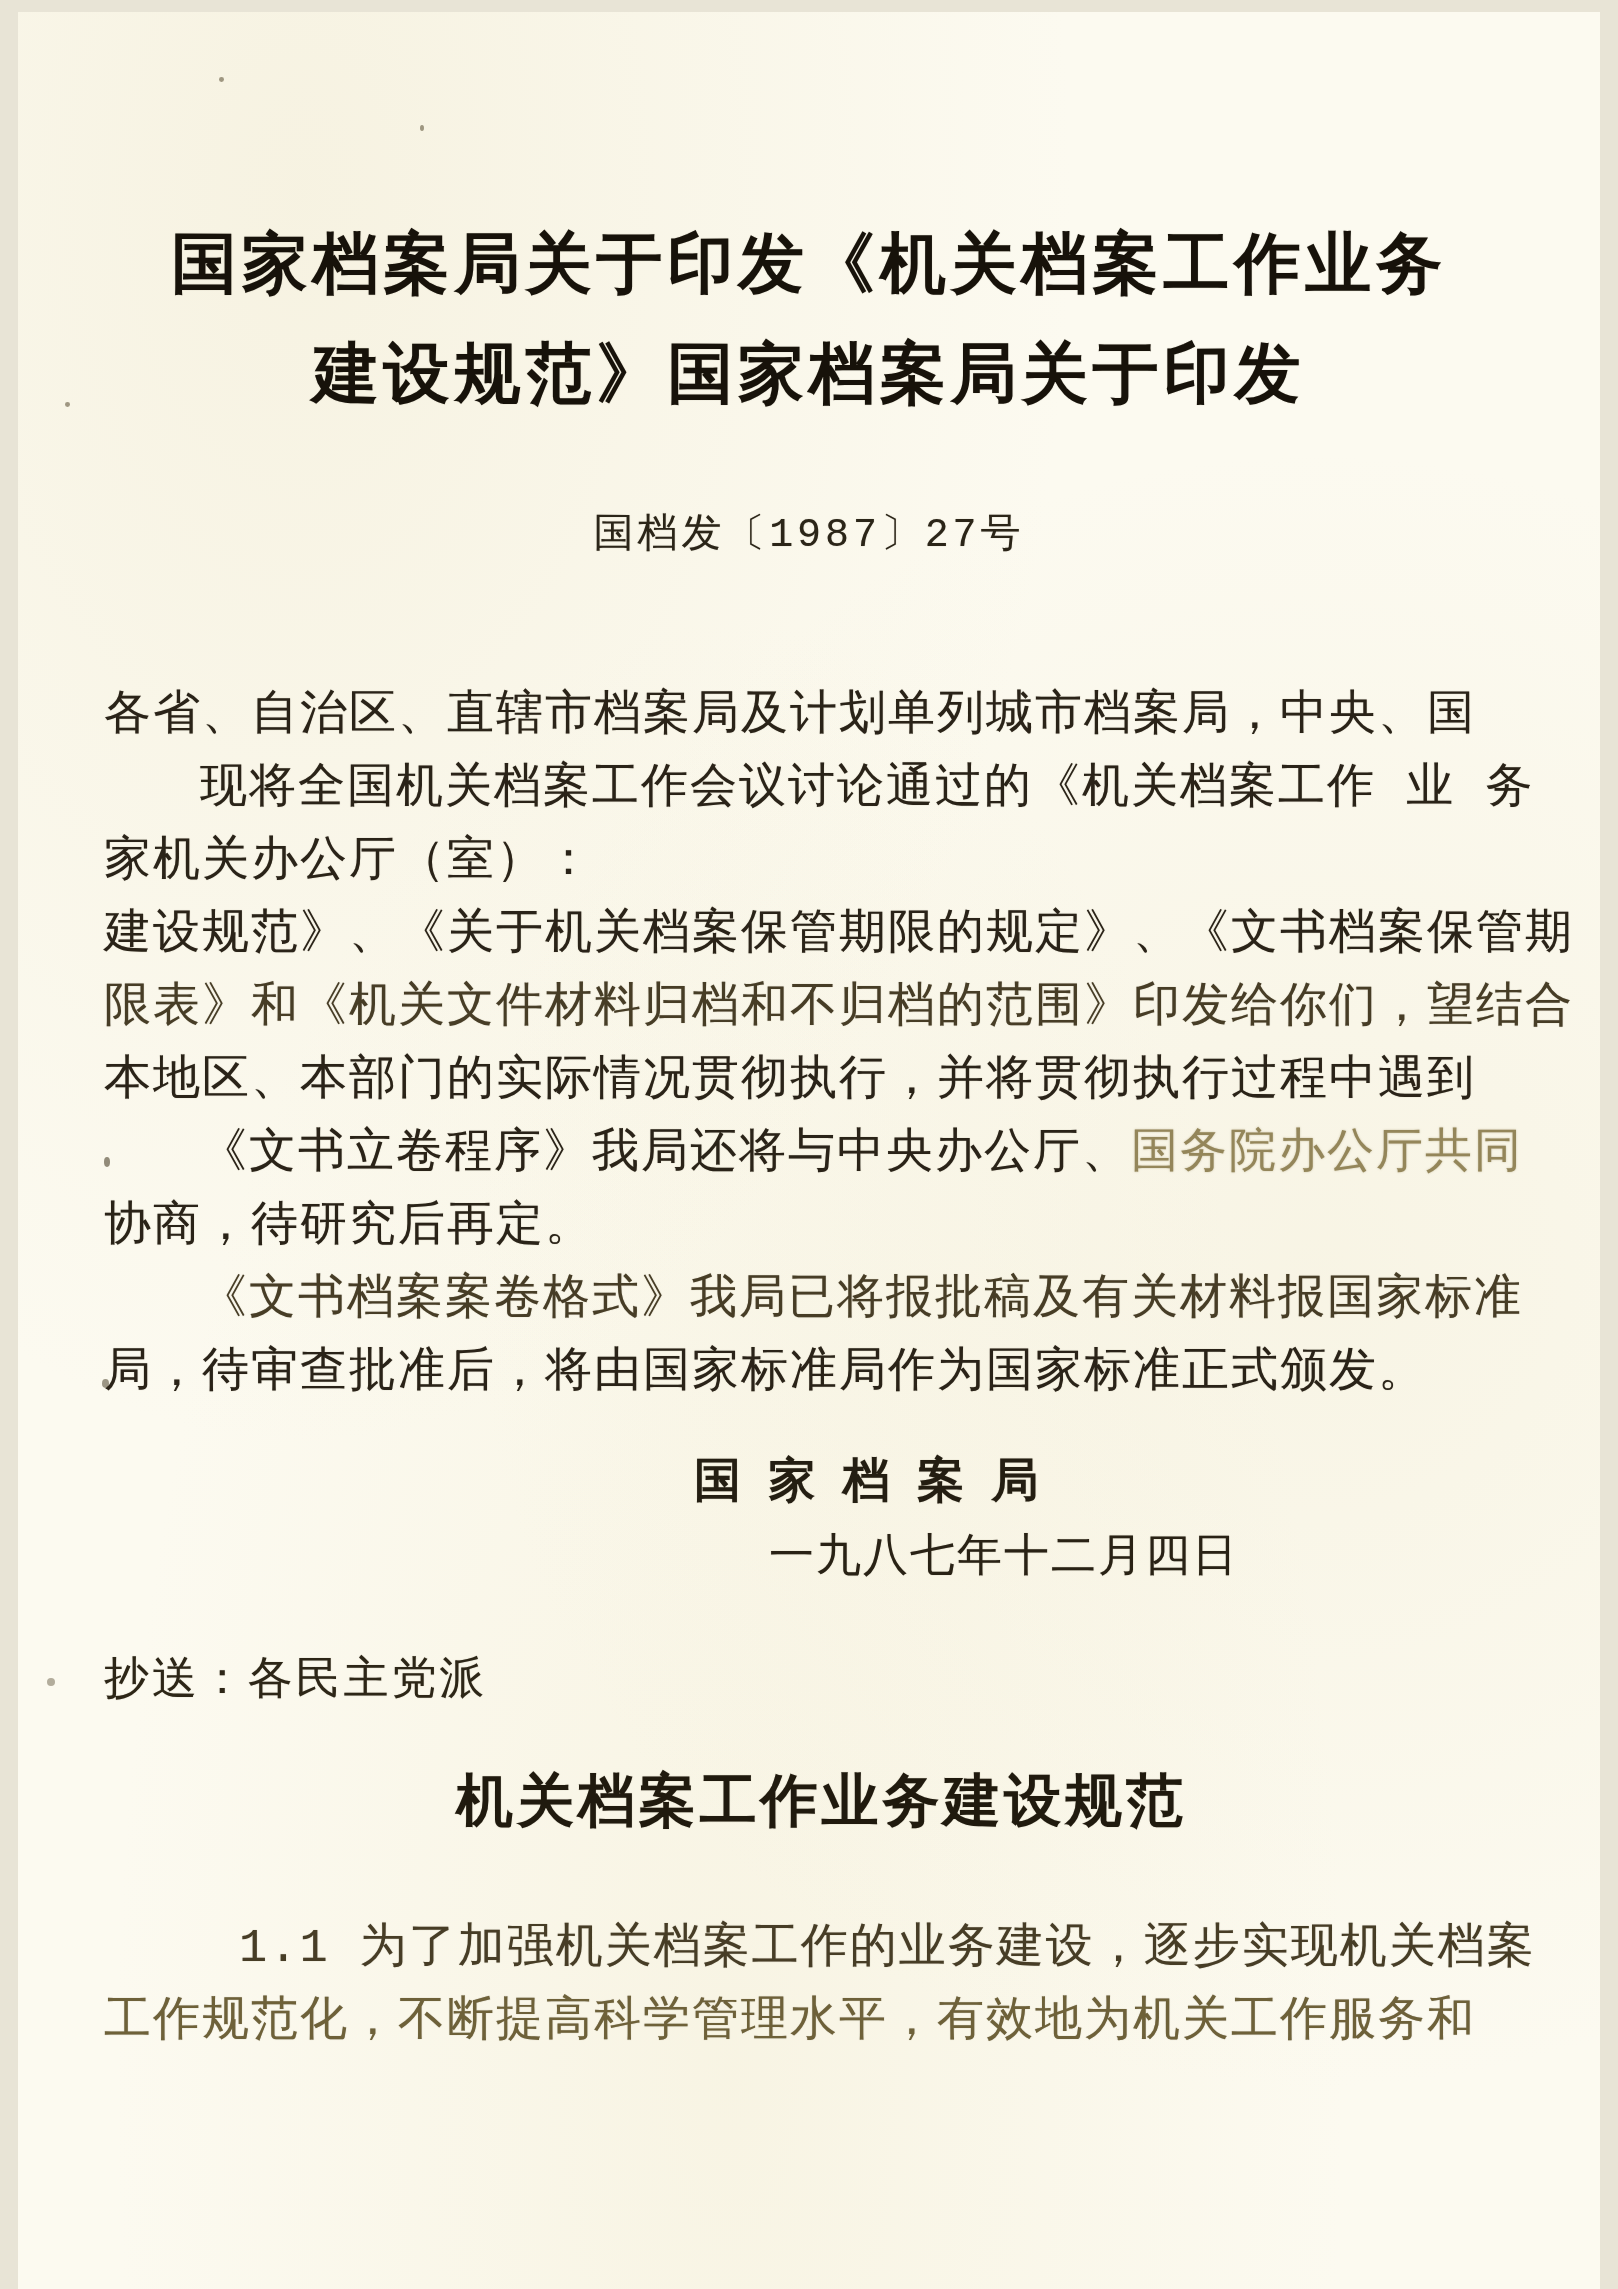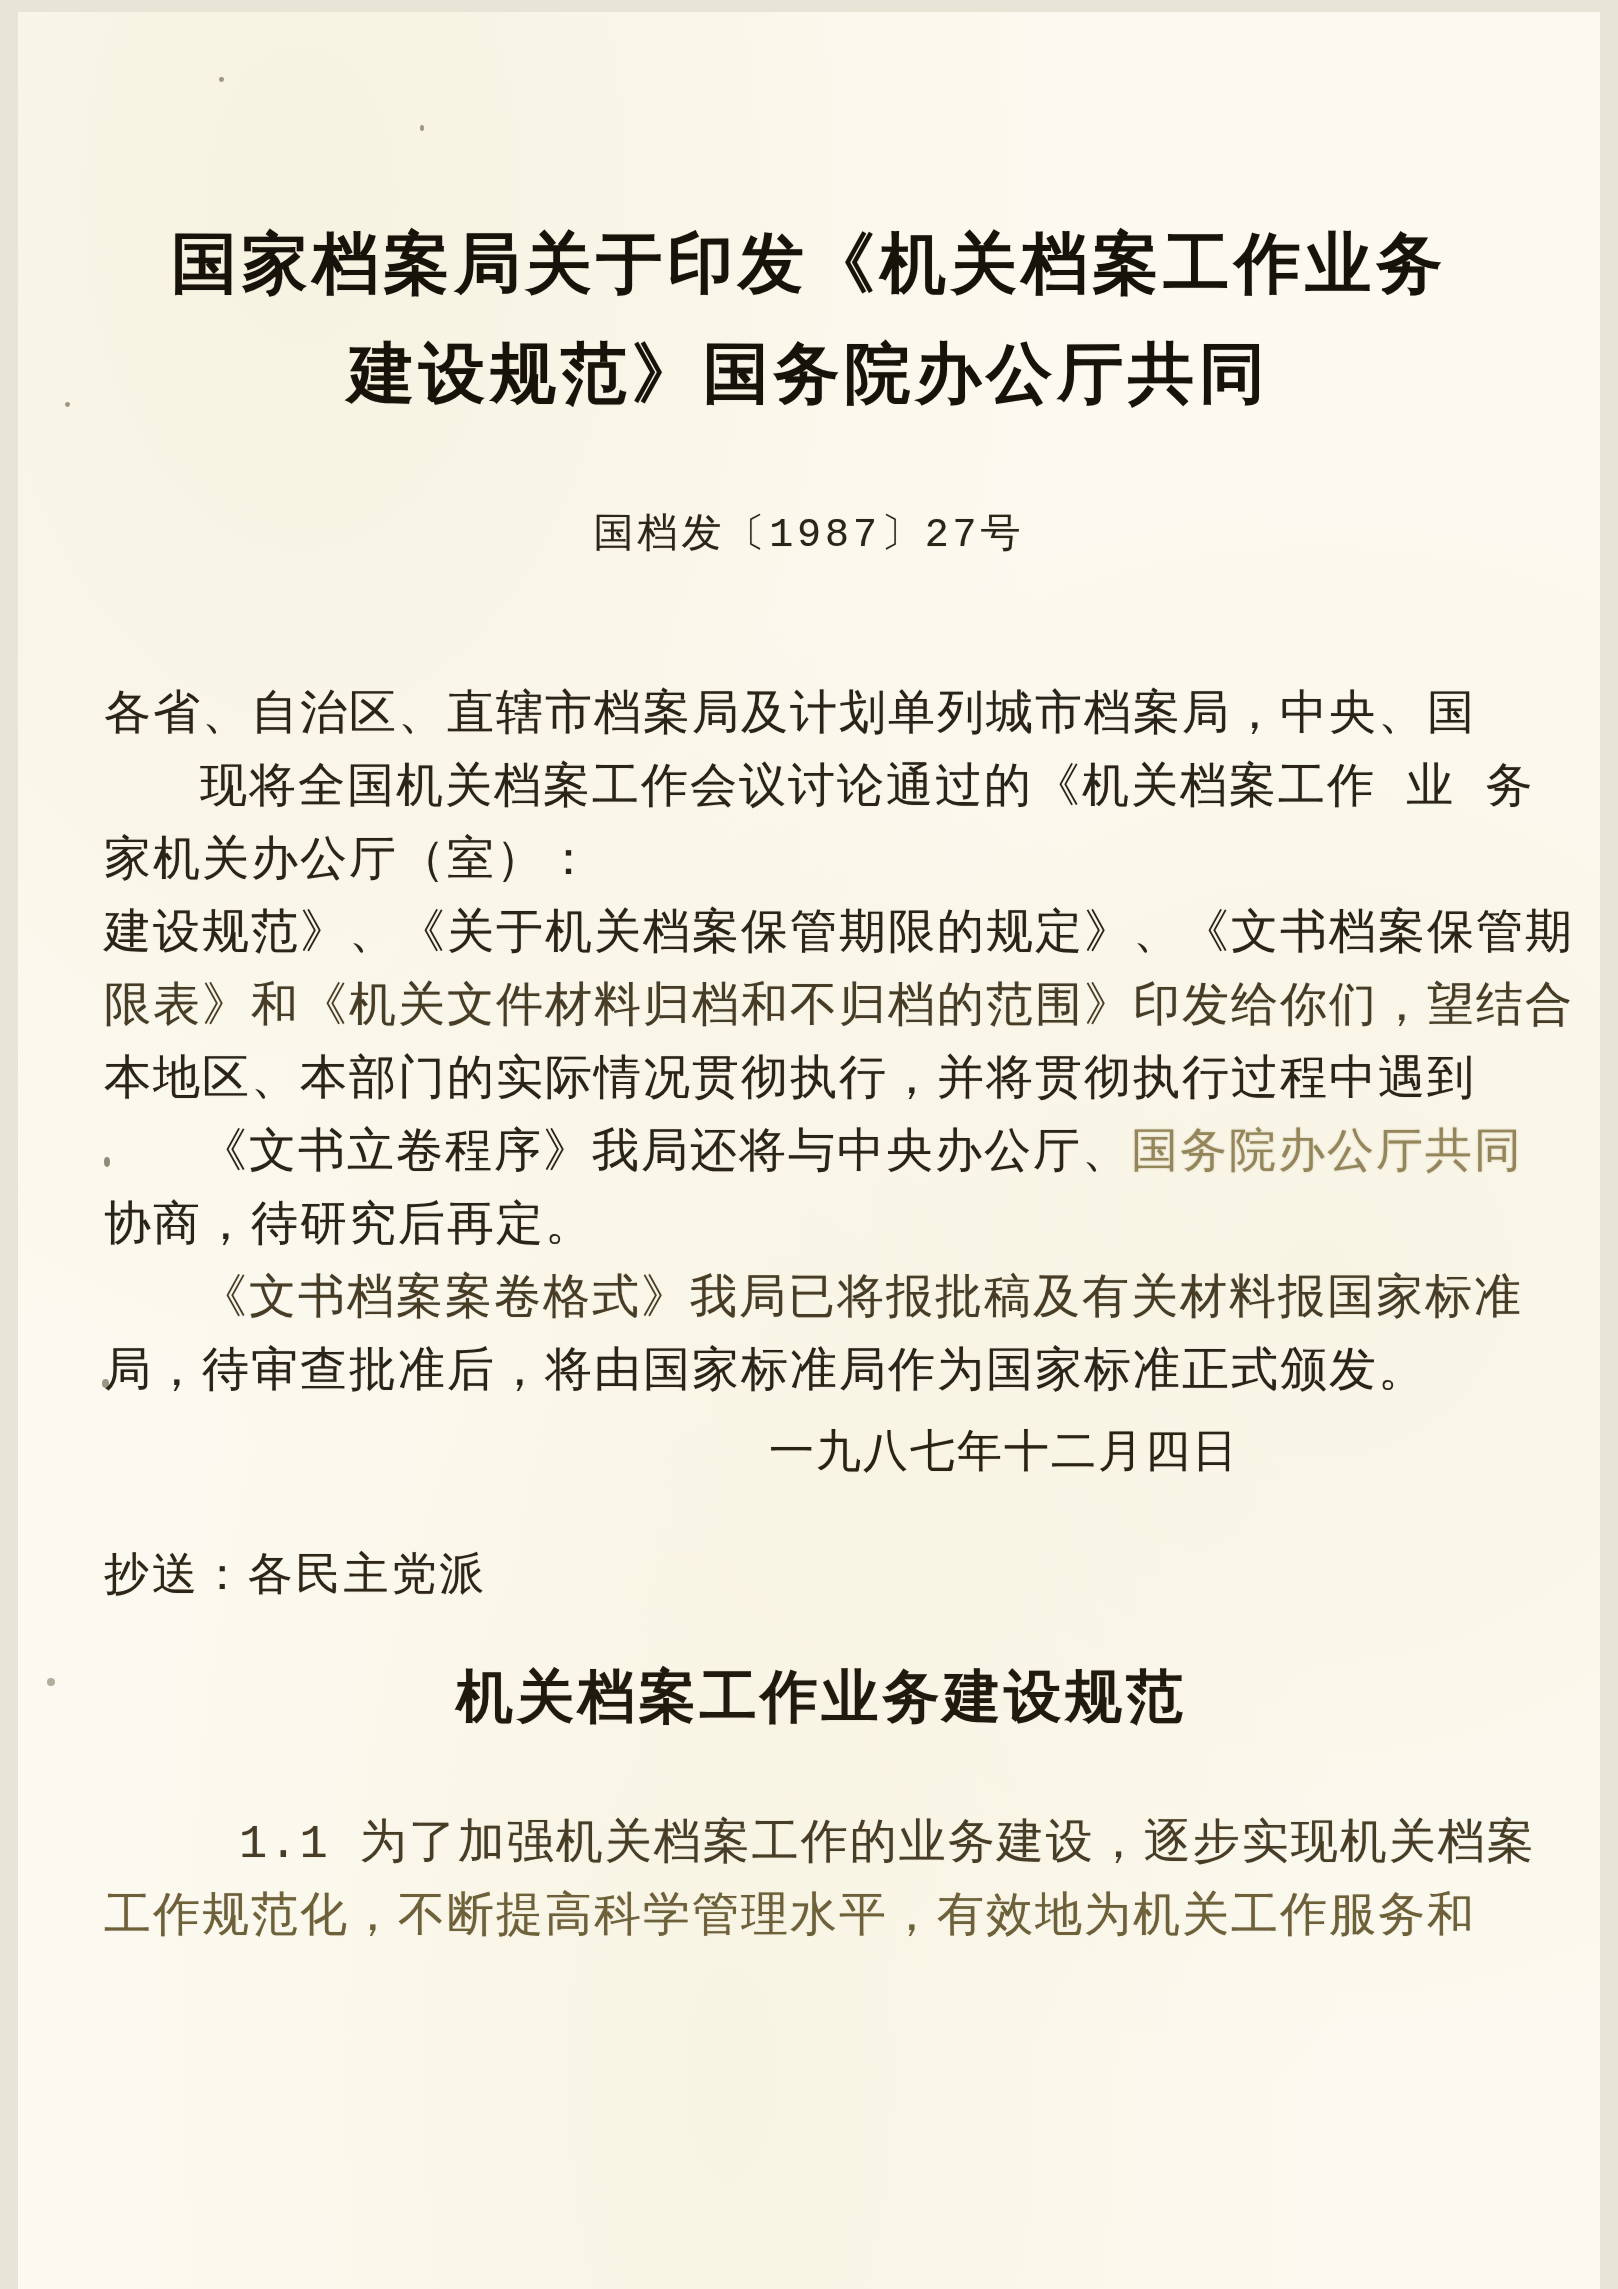--- a/index.html
+++ b/index.html
@@ -131,38 +131,39 @@
 
   <div class="speck sp1"></div>
   <div class="speck sp2"></div>
   <div class="speck sp3"></div>
   <div class="speck sp4"></div>
   <div class="speck sp5"></div>
   <div class="speck sp6"></div>
 
   <h1 class="title">
     <span class="t-line">国家档案局关于印发《机关档案工作业务</span>
-    <span class="t-line">建设规范》国务院办公厅共同</span>
+    <span class="t-line">建设规范》国家档案局关于印发</span>
   </h1>
 
   <div class="doc-number">国档发〔1987〕27号</div>
 
   <div class="body-block">
     <div class="line">各省、自治区、直辖市档案局及计划单列城市档案局，中央、国</div>
     <div class="line indent">现将全国机关档案工作会议讨论通过的《机关档案工作 业 务</div>
     <div class="line">家机关办公厅（室）：</div>
     <div class="line">建设规范》、《关于机关档案保管期限的规定》、《文书档案保管期</div>
     <div class="line fade-soft">限表》和《机关文件材料归档和不归档的范围》印发给你们，望结合</div>
     <div class="line">本地区、本部门的实际情况贯彻执行，并将贯彻执行过程中遇到</div>
     <div class="line indent"><span>《文书立卷程序》我局还将与中央办公厅、</span><span class="fade-strong">国务院办公厅共同</span></div>
     <div class="line">协商，待研究后再定。</div>
     <div class="line indent fade-soft">《文书档案案卷格式》我局已将报批稿及有关材料报国家标准</div>
     <div class="line">局，待审查批准后，将由国家标准局作为国家标准正式颁发。</div>
   </div>
 
+  <div class="sig">国家档案局</div>
   <div class="sig-date">一九八七年十二月四日</div>
 
   <div class="cc">抄送：各民主党派</div>
 
   <h2 class="std-title">机关档案工作业务建设规范</h2>
 
   <div class="std-block">
     <div class="line clause-first fade-soft">1.1  为了加强机关档案工作的业务建设，逐步实现机关档案</div>
     <div class="line fade-mild">工作规范化，不断提高科学管理水平，有效地为机关工作服务和</div>
   </div>

